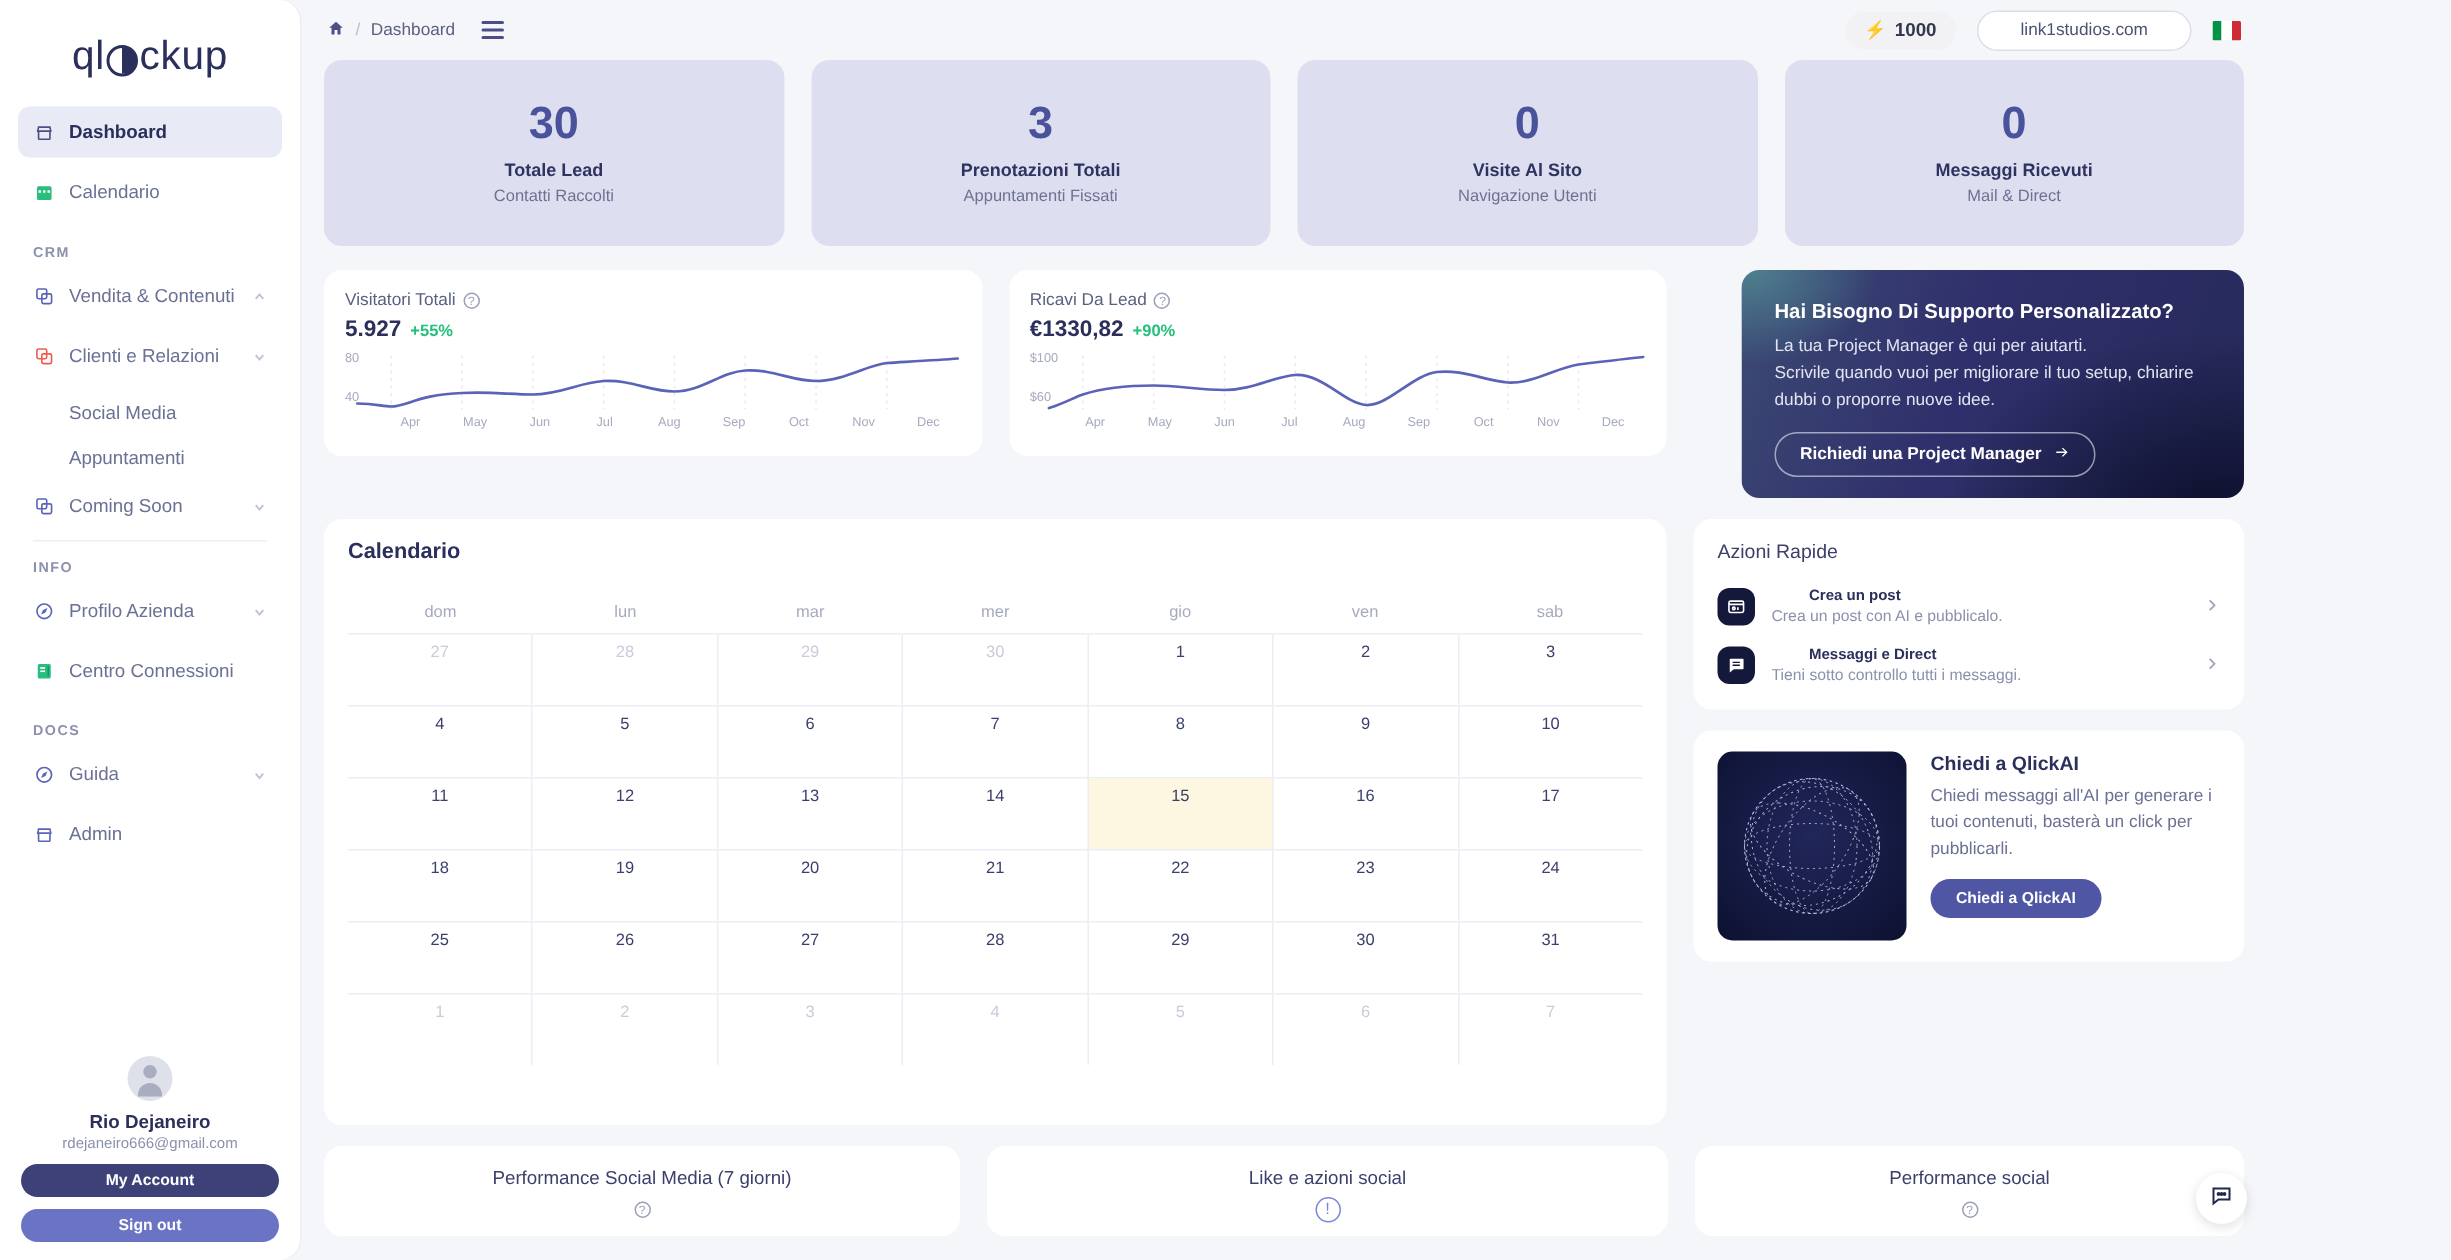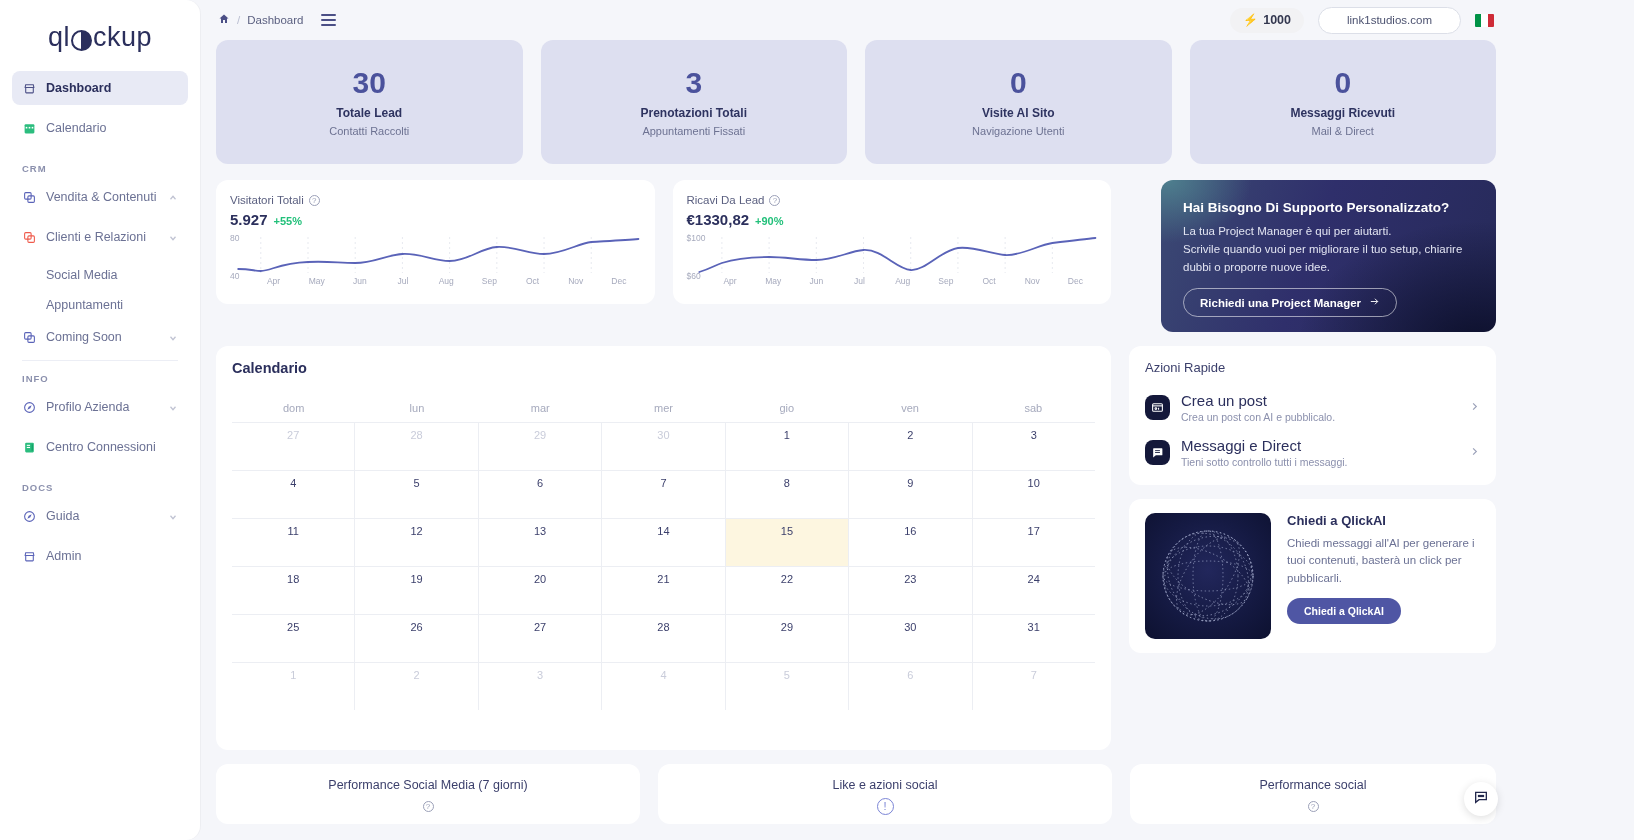--- a/index.html
+++ b/index.html
@@ -134,21 +134,21 @@
     width: 11px; height: 11px; border-radius: 50%; border: 1px solid #9ba0b8;
     font-size: 8px; line-height: 9px; text-align: center; color: #9ba0b8;
   }
   .chart-val { margin-top: 5px; display: flex; align-items: baseline; gap: 6px; }
   .chart-val .v { font-size: 15px; font-weight: 800; color: #2b2f5c; }
   .chart-val .d { font-size: 11px; font-weight: 700; color: #22c07a; }
   .chart-plot { position: relative; margin-top: 7px; height: 52px; }
   .chart-plot svg { display: block; width: 100%; height: 40px; }
   .ylab { position: absolute; left: 0; font-size: 8.5px; color: #a6aabd; }
   .ylab.top { top: -2px; }
-  .ylab.bot { top: 24px; margin-top: 12px; }
+  .ylab.bot { top: 24px; }
   .xaxis { display: flex; padding-left: 22px; margin-top: 1px; justify-content: flex-end; }
   .xaxis span { flex: 1 1 0; text-align: center; font-size: 8.5px; color: #a6aabd; }
 
   
   .support {
     flex: 1 1 auto; height: 152px; border-radius: 12px; position: relative;
     overflow: hidden; padding: 20px 22px;
     background:
       radial-gradient(120px 90px at 2% 0%, #4e7f8e 0%, rgba(78,127,142,0) 70%),
       radial-gradient(260px 180px at 95% 110%, #0c0f2b 0%, rgba(12,15,43,0) 70%),
@@ -189,21 +189,21 @@
   .actions-title { font-size: 13px; color: #3b3f6b; margin-bottom: 10px; }
   .action {
     display: flex; align-items: center; gap: 11px; padding: 7px 0; cursor: pointer;
   }
   .action .badge {
     width: 25px; height: 25px; border-radius: 8px; background: #14183a;
     flex: 0 0 25px; display: flex; align-items: center; justify-content: center;
     color: #fff;
   }
   .action .txt { flex: 1 1 auto; }
-  .action .t { font-size: 15px; font-weight: 400; color: #2b2f5c; }
+  .action .t { font-size: 10px; font-weight: 700; color: #2b2f5c; margin-left: 25px; }
   .action .s { font-size: 10.5px; color: #8b90ad; margin-top: 2px; }
   .action .arrow { color: #9aa0b8; font-size: 12px; }
 
   .ai-card { background: #fff; border-radius: 12px; padding: 14px 16px; display: flex; gap: 16px; }
   .globe {
     width: 126px; height: 126px; flex: 0 0 126px; border-radius: 10px;
     background: radial-gradient(circle at 50% 45%, #22275c 0%, #151a43 55%, #0d1130 100%);
     position: relative; overflow: hidden;
   }
   .globe svg { position: absolute; inset: 0; }
@@ -364,20 +364,27 @@
       <div class="nav-item">
         <span class="ic">
           <svg width="13" height="13" viewBox="0 0 24 24" fill="none" stroke="#5a63b8" stroke-width="2">
               <path d="M3 10h18M5 10v9a1 1 0 001 1h12a1 1 0 001-1v-9M4 10l1-5h14l1 5"></path>
             </svg>
         </span>
         <span class="lbl">Admin</span>
       </div>
     </nav>
 
+    <div class="user-box">
+      <div class="avatar"></div>
+      <div class="user-name">Rio Dejaneiro</div>
+      <div class="user-mail">rdejaneiro666@gmail.com</div>
+      <button class="btn-acct">My Account</button>
+      <button class="btn-signout">Sign out</button>
+    </div>
   </aside>
 
   <div class="main">
 
     <header class="topbar">
       <div class="crumb">
         <span>
           <svg width="12" height="12" viewBox="0 0 24 24" fill="#4b4f86">
               <path d="M12 3l9 8h-3v9h-4v-6h-4v6H6v-9H3z"></path>
             </svg>

